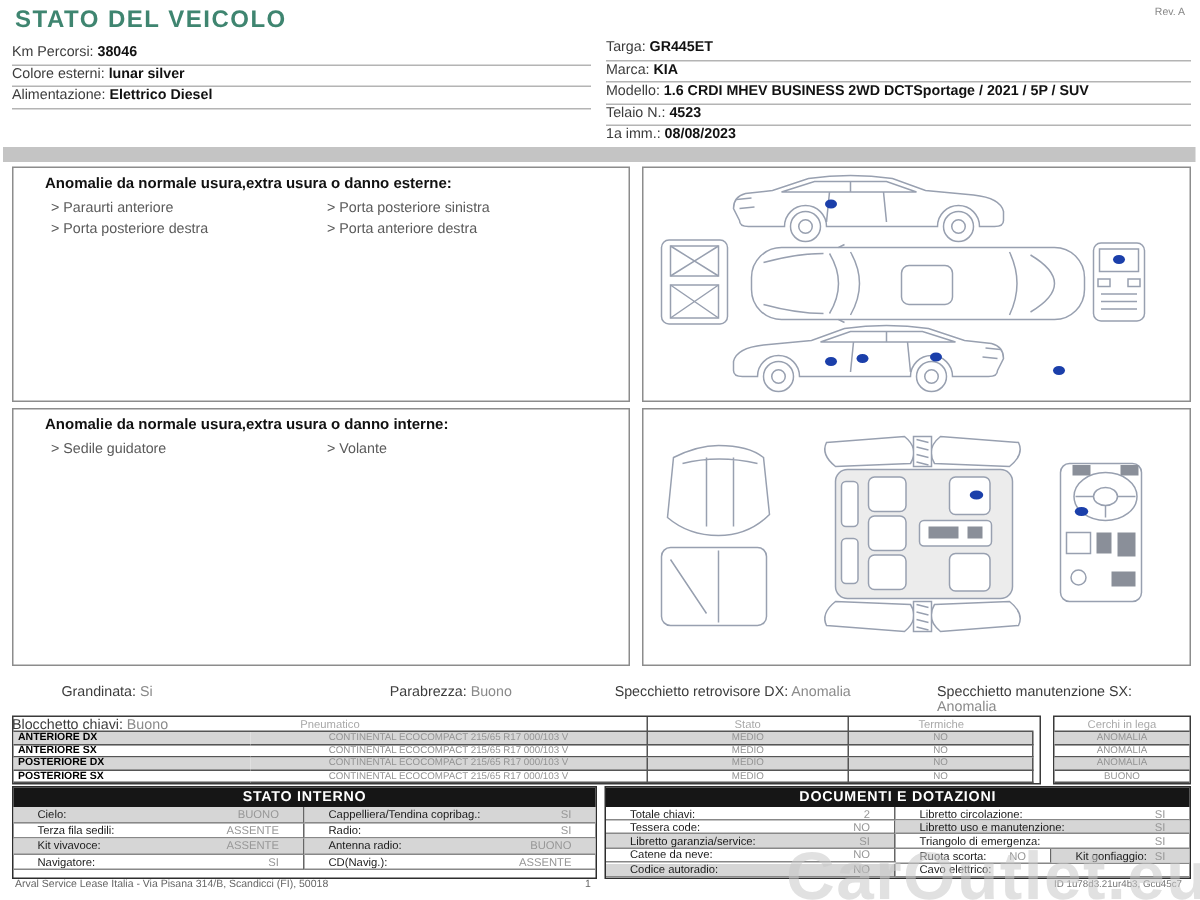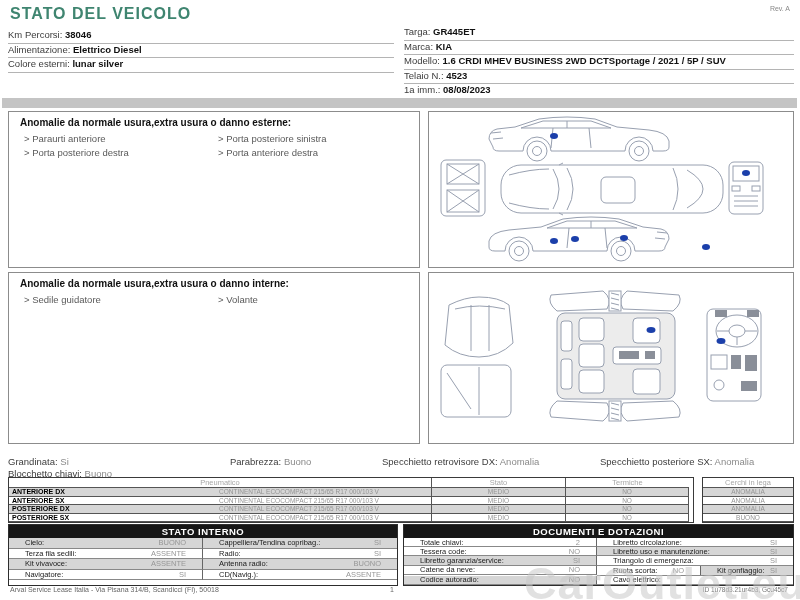--- a/index.html
+++ b/index.html
@@ -17,35 +17,35 @@
   .frow { padding:1px 0 2px 0; border-bottom:1px solid #b4b4b4; color:#3c3c3c; }
   .frow b { color:#111; }
   .hright .frow:last-child { border-bottom:1px solid #3f8570; }
 
   .graybar { position:absolute; left:2px; top:98px; width:795px; height:10px; background:#c4c4c4; }
 
   
   .row-boxes { position:absolute; left:8px; width:786px; display:flex; gap:8px; }
   .ext { top:111px; height:157px; }
   .int { top:272px; height:172px; }
-  .abox { width:412px; border:1px solid #8c8c8c; padding:5px 11px; background:#fff; }
+  .abox { width:412px; border:1px solid #8c8c8c; padding:5px 21px; background:#fff; }
   .abox h3 { font-size:10px; font-weight:bold; color:#111; margin-bottom:4px; }
   .acols { display:flex; }
   .acol { width:50%; font-size:9.5px; color:#5a5a5a; line-height:14px; padding-left:4px; }
   .dbox { flex:1; border:1px solid #8c8c8c; background:#fff; overflow:hidden; }
   svg { display:block; }
   .ln { fill:none; stroke:#98a0b0; stroke-width:1; }
   .lnf { fill:#ececec; stroke:#98a0b0; stroke-width:1; }
   .lnw { fill:#fff; stroke:#98a0b0; stroke-width:1; }
   .dk { fill:#8a8f99; stroke:none; }
   .dot { fill:#1b3faa; stroke:none; }
 
   
   .cond { position:absolute; left:8px; top:457px; width:786px; font-size:9.5px; line-height:10px; }
-  .cond .l1 { display:flex; }
+  .cond .l1 { display:flex;margin-left:33px; }
   .cond .c1 { width:222px; } .cond .c2 { width:152px; } .cond .c3 { width:218px; }
   .cond .k { color:#3c3c3c; } .cond .v { color:#8a8a8a; }
   .cond .l2 { margin-top:2px; }
 
   
   .tyres { position:absolute; left:8px; top:477px; width:798px; display:flex; gap:8px; }
   .tmain { width:686px; border:1px solid #3a3a3a; display:grid;
     grid-template-columns:158px 265px 134px 123px; }
   .tmain > div { border-right:1px solid #555; border-bottom:1px solid #555;
     height:8.5px; line-height:8.5px; overflow:hidden; white-space:nowrap; }
@@ -87,22 +87,22 @@
 </head>
 <body>
 
 <div class="page">
 
   <div class="title">STATO DEL VEICOLO</div>
   <div class="rev">Rev. A</div>
 
   <div class="hstack hleft">
     <div class="frow"><span>Km Percorsi:</span> <b>38046</b></div>
+    <div class="frow"><span>Colore esterni:</span> <b>lunar silver</b></div>
     <div class="frow"><span>Alimentazione:</span> <b>Elettrico Diesel</b></div>
-    <div class="frow"><span>Colore esterni:</span> <b>lunar silver</b></div>
   </div>
 
   <div class="hstack hright">
     <div class="frow"><span>Targa:</span> <b>GR445ET</b></div>
     <div class="frow"><span>Marca:</span> <b>KIA</b></div>
     <div class="frow"><span>Modello:</span> <b>1.6 CRDI MHEV BUSINESS 2WD DCTSportage / 2021 / 5P / SUV</b></div>
     <div class="frow"><span>Telaio N.:</span> <b>4523</b></div>
     <div class="frow"><span>1a imm.:</span> <b>08/08/2023</b></div>
   </div>
 
@@ -243,21 +243,21 @@
         <ellipse class="dot" cx="292" cy="68" rx="4.5" ry="3"></ellipse>
       </svg>
     </div>
   </div>
 
   <div class="cond">
     <div class="l1">
       <div class="c1"><span class="k">Grandinata:</span> <span class="v">Si</span></div>
       <div class="c2"><span class="k">Parabrezza:</span> <span class="v">Buono</span></div>
       <div class="c3"><span class="k">Specchietto retrovisore DX:</span> <span class="v">Anomalia</span></div>
-      <div class="c4"><span class="k">Specchietto posteriore SX:</span> <span class="v">Anomalia</span></div>
+      <div class="c4"><span class="k">Specchietto manutenzione SX:</span> <span class="v">Anomalia</span></div>
     </div>
     <div class="l2"><span class="k">Blocchetto chiavi:</span> <span class="v">Buono</span></div>
   </div>
 
   <div class="tyres">
     <div class="tmain">
       <div class="th thead">Pneumatico</div>
       <div class="th">Stato</div>
       <div class="th th3">Termiche</div>
 

